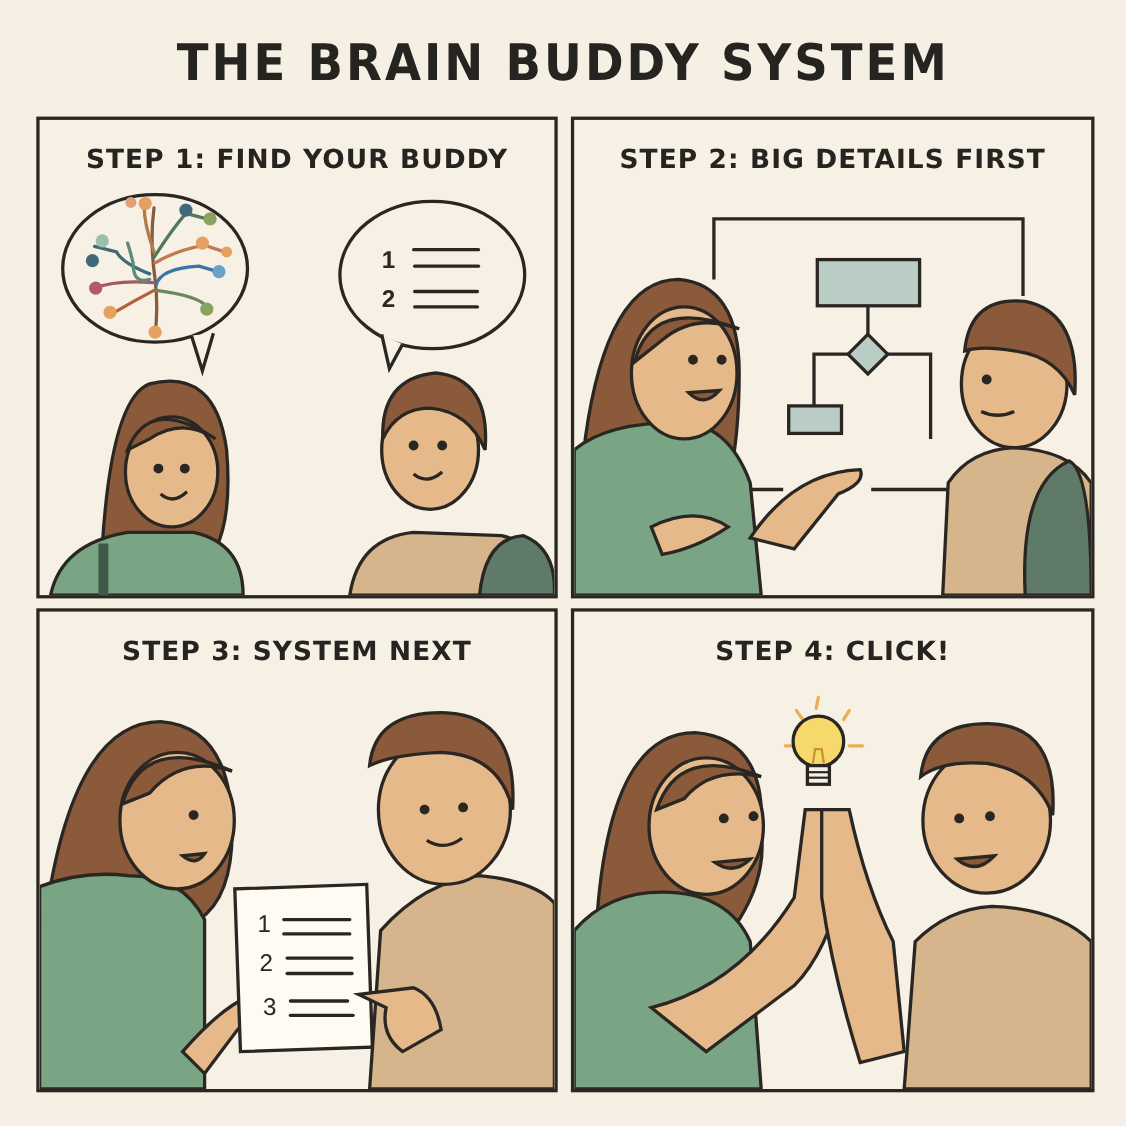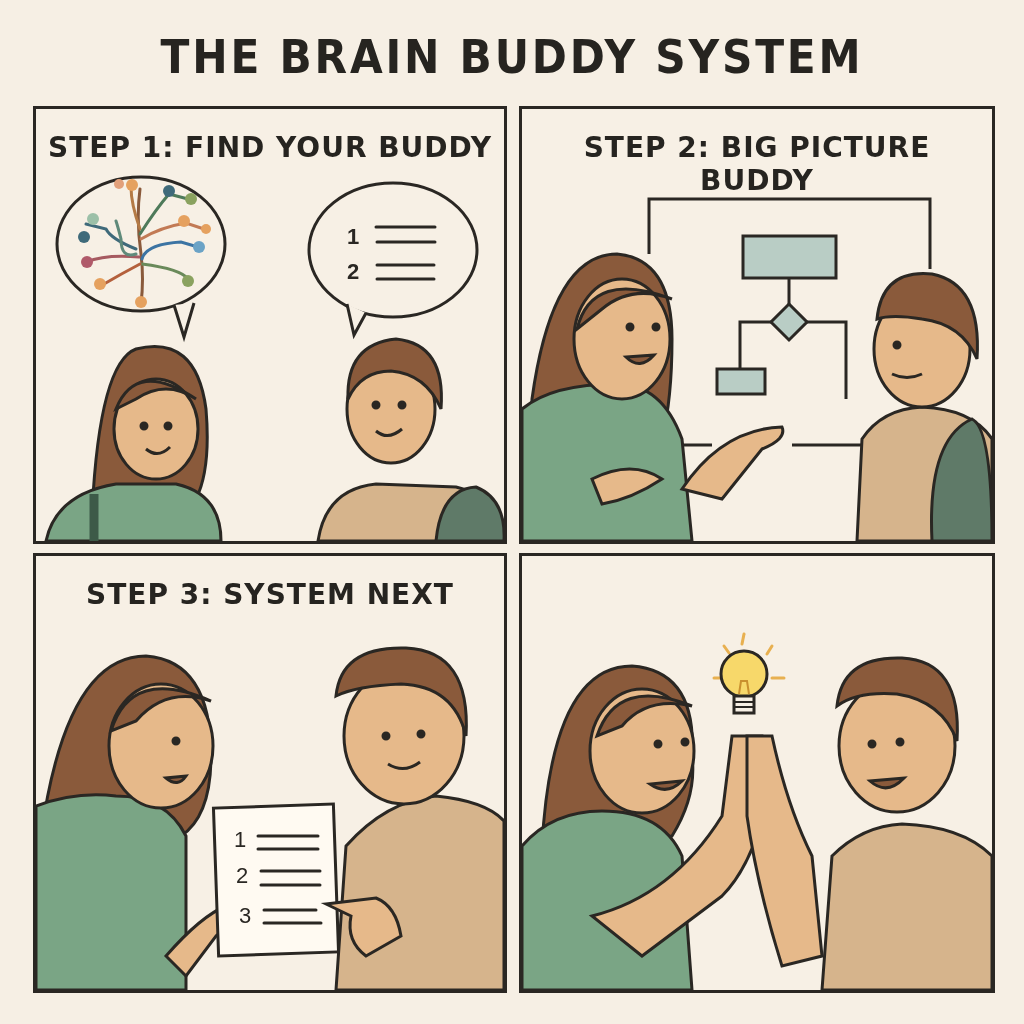--- a/index.html
+++ b/index.html
@@ -7,21 +7,21 @@
        font-family:"DejaVu Sans","Liberation Sans",sans-serif;color:#222;}
   .title{position:absolute;left:0;top:30px;width:1024px;text-align:center;
          font-size:46px;font-weight:bold;letter-spacing:3px;color:#262420;
          transform:scaleX(0.92);}
   .panel{position:absolute;border:3px solid #2a2723;background:#f7f0e5;overflow:hidden;}
   .p1{left:33px;top:106px;width:468px;height:432px;}
   .p2{left:519px;top:106px;width:470px;height:432px;}
   .p3{left:33px;top:553px;width:468px;height:434px;}
   .p4{left:519px;top:553px;width:470px;height:434px;}
   .ptitle{position:absolute;top:22px;left:0;width:100%;text-align:center;
-          font-size:28px;font-weight:bold;color:#262420;letter-spacing:1px;}
+          font-size:24px;font-weight:bold;color:#262420;letter-spacing:1px;}
   svg{position:absolute;left:0;top:0;}
 </style>
 </head>
 <body>
 
 <div class="title">THE BRAIN BUDDY SYSTEM</div>
 
 <div class="panel p1">
   <div class="ptitle">STEP 1: FIND YOUR BUDDY</div>
   <svg width="468" height="432" viewBox="0 0 468 432">
@@ -89,21 +89,21 @@
       <ellipse cx="355" cy="300" rx="44" ry="54" fill="#e6b98a"></ellipse>
       <path d="M312 290 Q310 235 360 230 Q410 235 405 300 Q390 265 355 262 Q325 262 312 290 Z" fill="#8a5a3b"></path>
       <circle cx="340" cy="296" r="3" fill="#2a2723"></circle>
       <circle cx="366" cy="296" r="3" fill="#2a2723"></circle>
       <path d="M340 322 Q352 332 366 320" fill="none"></path>
     </g>
   </svg>
 </div>
 
 <div class="panel p2">
-  <div class="ptitle">STEP 2: BIG PICTURE BUDDY</div>
+  <div class="ptitle">STEP 2: BIG DETAILS FIRST</div>
   <svg width="470" height="432" viewBox="0 0 470 432">
     <g stroke="#2a2723" stroke-width="3" fill="none">
       <path d="M127 145 L127 90 L408 90 L408 160"></path>
       <rect x="221" y="127" width="93" height="42" fill="#b9cdc5"></rect>
       <line x1="267" y1="169" x2="267" y2="195"></line>
       <path d="M267 195 L285 213 L267 231 L249 213 Z" fill="#b9cdc5"></path>
       <path d="M249 213 L218 213 L218 260"></path>
       <path d="M285 213 L324 213 L324 290"></path>
       <rect x="195" y="260" width="48" height="25" fill="#b9cdc5"></rect>
       <line x1="155" y1="336" x2="190" y2="336"></line>
@@ -163,20 +163,21 @@
       <path d="M300 140 Q305 90 370 92 Q435 95 430 180 Q418 130 365 128 Q320 130 300 140 Z" fill="#8a5a3b"></path>
       <circle cx="350" cy="180" r="3" fill="#2a2723"></circle>
       <circle cx="385" cy="178" r="3" fill="#2a2723"></circle>
       <path d="M352 208 Q368 218 384 206" fill="none"></path>
       <path d="M290 348 L340 342 Q360 350 365 380 L330 400 Q310 385 315 360 Z" fill="#e6b98a"></path>
     </g>
   </svg>
 </div>
 
 <div class="panel p4">
+  <div class="ptitle">STEP 4: CLICK!</div>
   <svg width="470" height="434" viewBox="0 0 470 434">
     <g stroke-width="3">
       <g stroke="#e8b050" stroke-linecap="round">
         <line x1="222" y1="78" x2="220" y2="88"></line>
         <line x1="202" y1="90" x2="207" y2="97"></line>
         <line x1="250" y1="90" x2="245" y2="98"></line>
         <line x1="192" y1="122" x2="202" y2="122"></line>
         <line x1="250" y1="122" x2="262" y2="122"></line>
       </g>
       <circle cx="222" cy="118" r="23" fill="#f7d86a" stroke="#2a2723"></circle>

